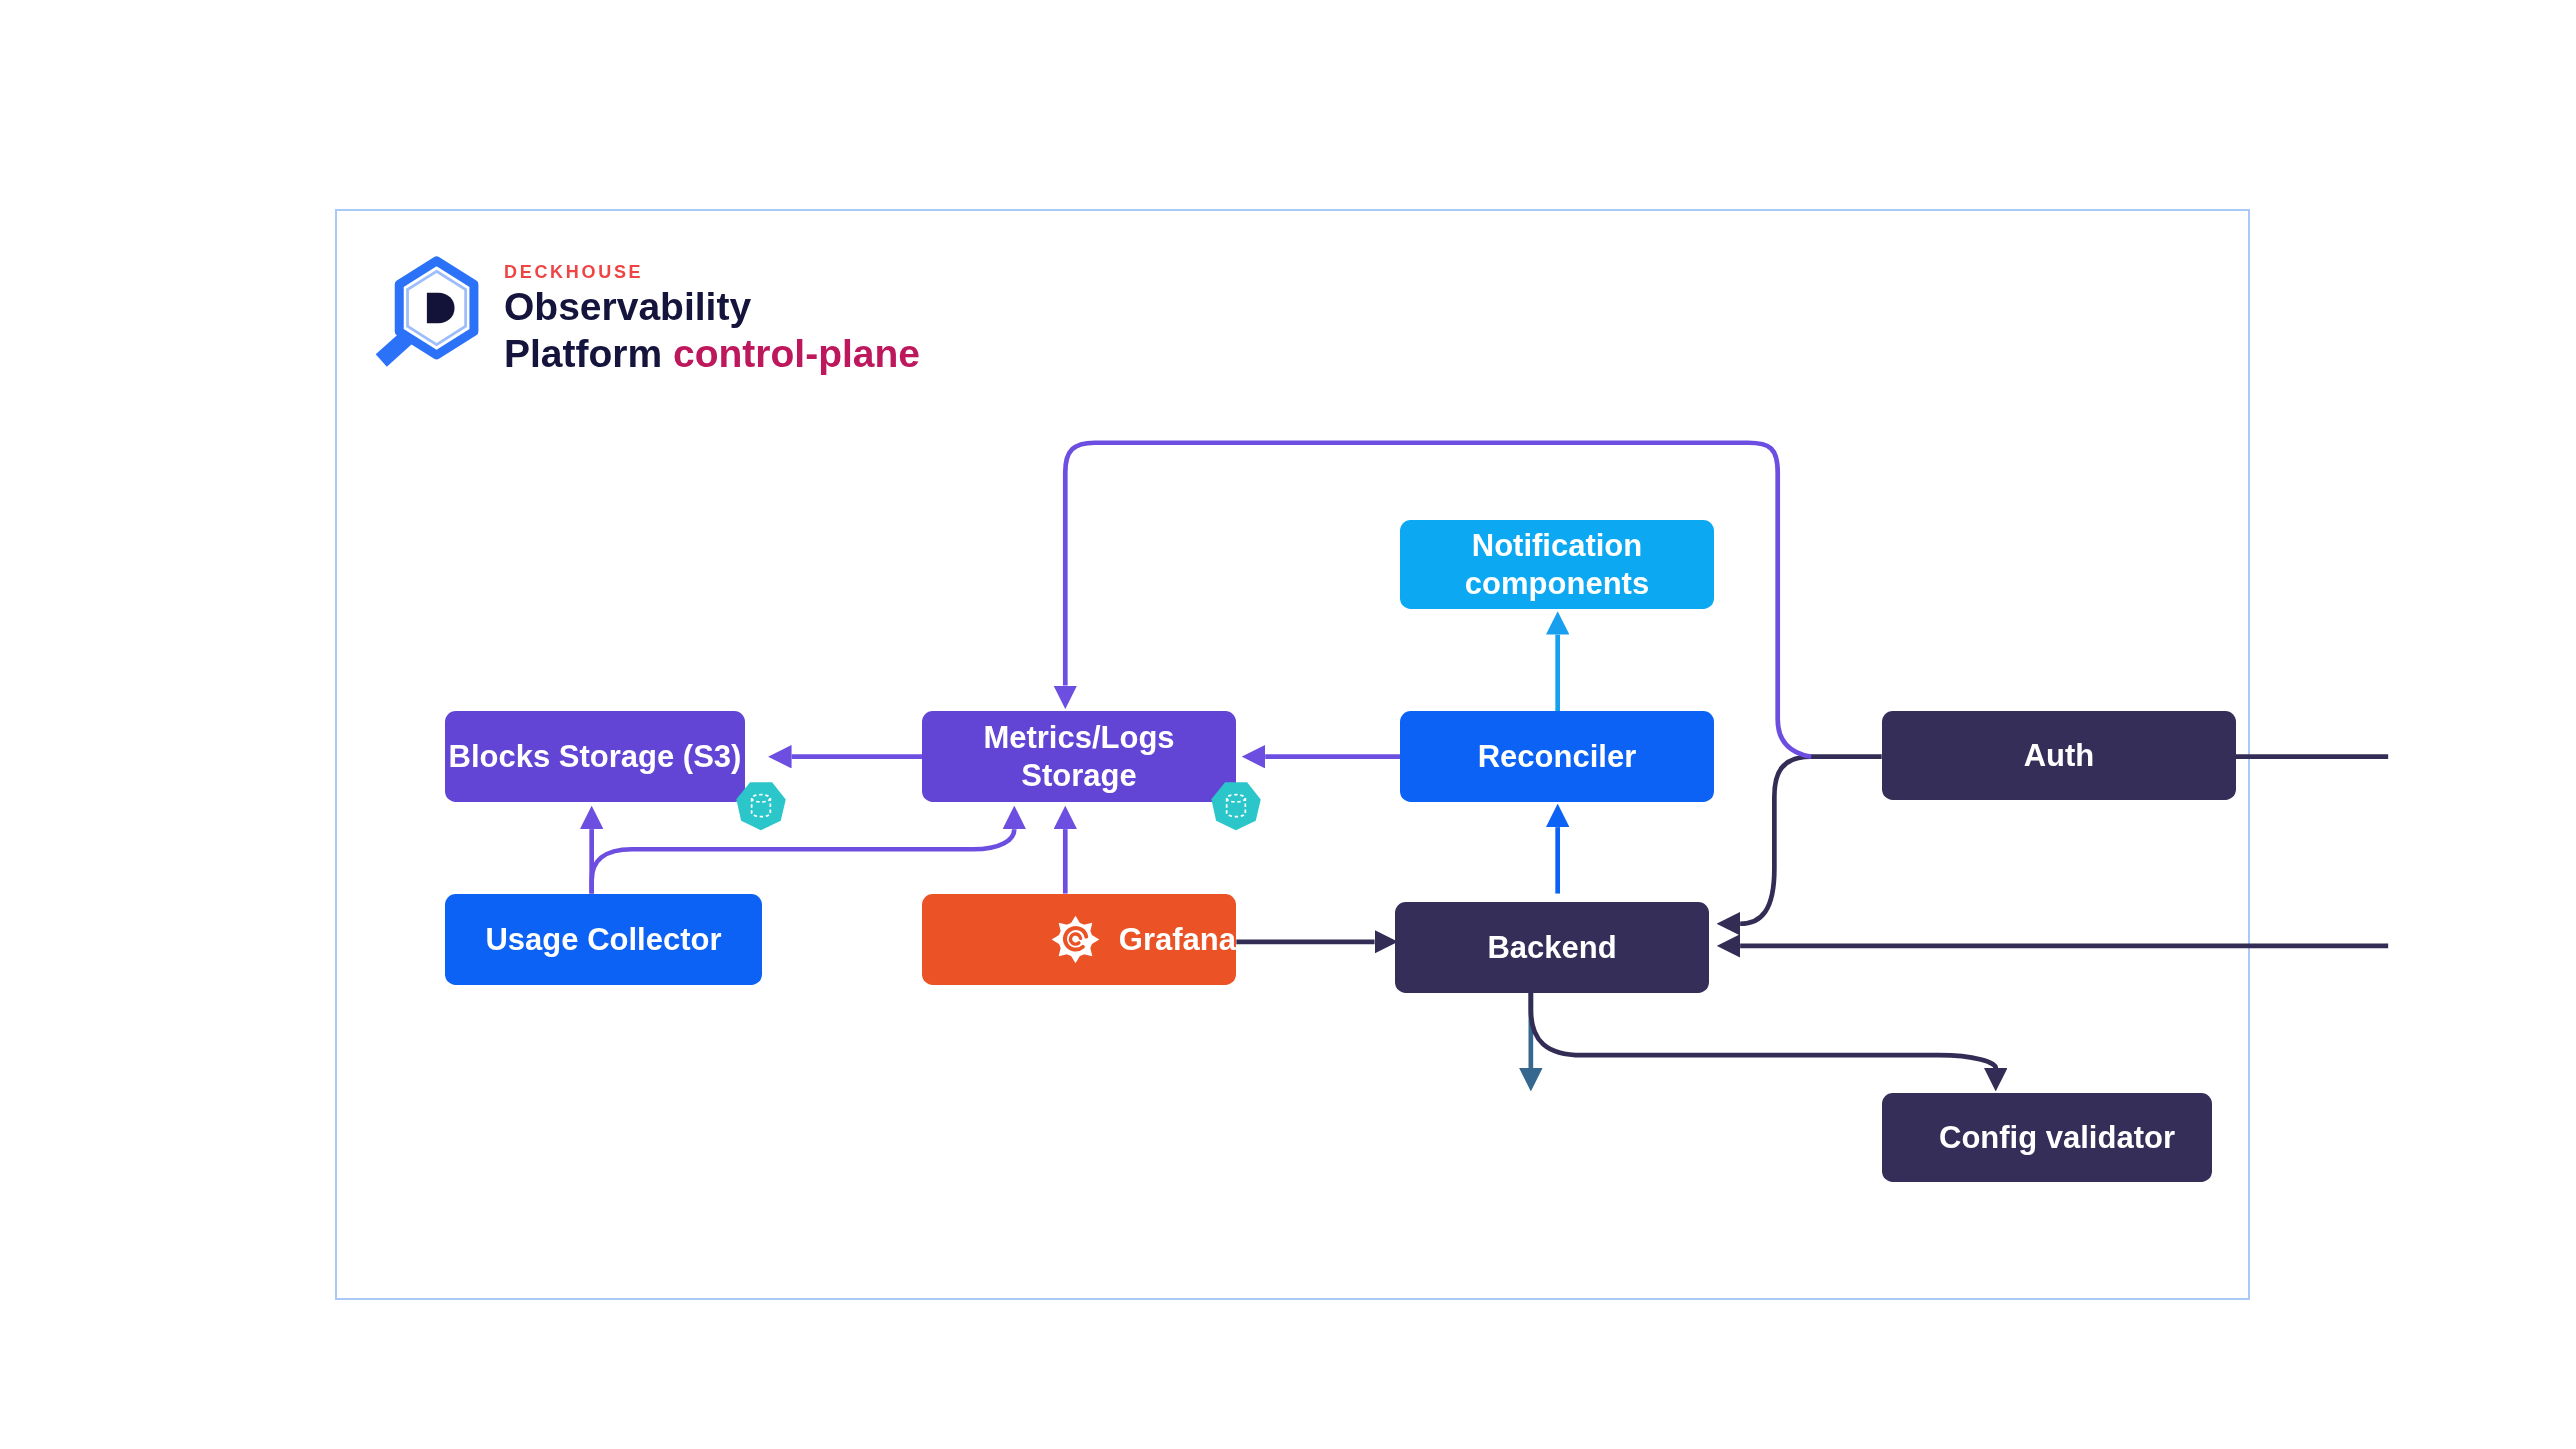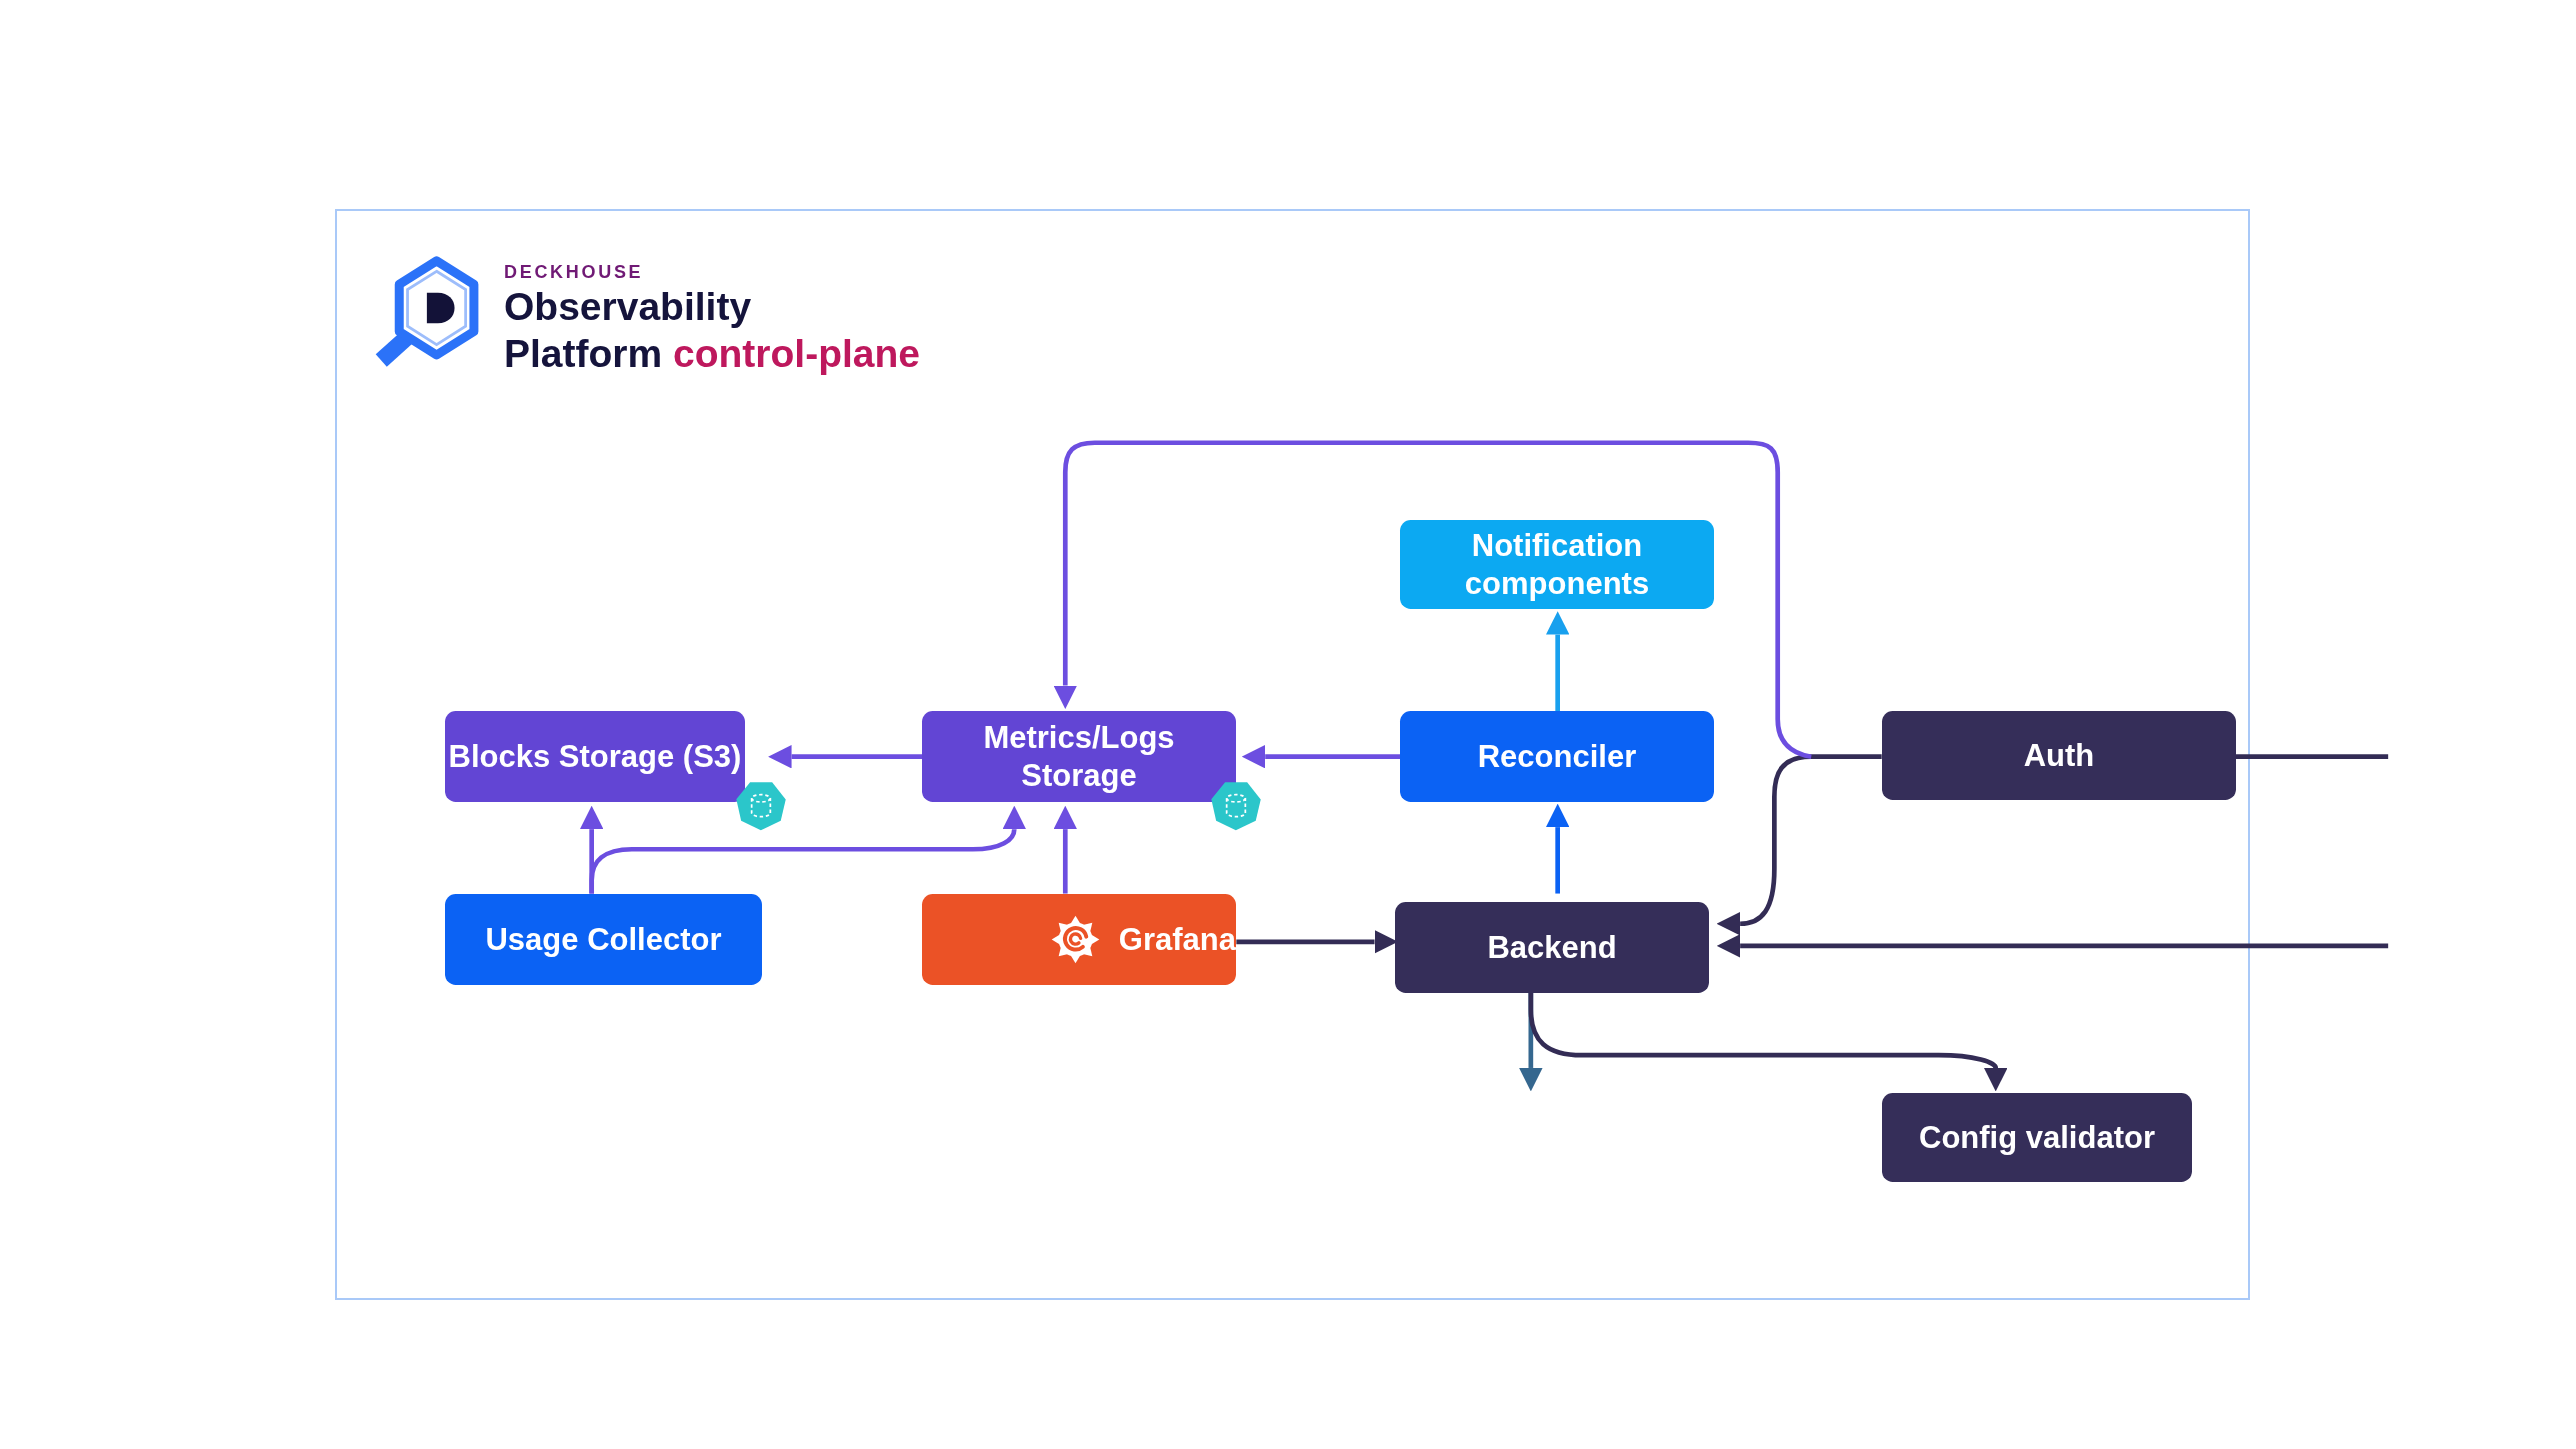--- a/index.html
+++ b/index.html
@@ -7,21 +7,21 @@
     position:relative; width:2576px; height:1449px; overflow:hidden;
     background:#ffffff; font-family:"Liberation Sans", sans-serif;
   }
   #frame {
     position:absolute; left:335px; top:209px; width:1911px; height:1087px;
     border:2.7px solid #a9c9f8; background:transparent;
   }
   
   #logo-svg { position:absolute; left:374px; top:254px; width:121px; height:121px; }
   #logo-text { position:absolute; left:504px; top:262px; }
-  .brand-line { font-size:18px; font-weight:700; letter-spacing:2.7px; color:#701a75; }
+  .brand-line { font-size:18px; font-weight:700; letter-spacing:2.7px; color:#ef4444; }
   .title-line { font-size:39px; font-weight:700; color:#15143c; line-height:1.21; white-space:nowrap; }
   .title-accent { color:#be185d; }
   
   #connectors { position:absolute; left:0; top:0; width:2576px; height:1449px; z-index:1; }
   
   .node {
     position:absolute; z-index:2; border-radius:10.7px;
     display:flex; align-items:center; justify-content:center;
     color:#ffffff; font-size:31px; font-weight:600; text-align:center;
     line-height:1.2;
@@ -36,21 +36,21 @@
   .orange { background:#eb5226; }
   #node-blocks   { left:445px;  top:711px; width:300px; height:91px; }
   #node-metrics  { left:922px; top:711px; width:314px; height:91px; }
   #node-notification { left:1400px; top:520px; width:314px; height:89px; }
   #node-reconciler   { left:1400px; top:711px; width:314px; height:91px; }
   #node-auth     { left:1882px; top:711px; width:354px; height:89px; }
   #node-usage    { left:445px;  top:894px; width:317px; height:91px; }
   #node-grafana  { left:922px; top:894px; width:314px; height:91px;justify-content:flex-end; }
   #node-backend  { left:1395px; top:894px; width:314px; height:91px;margin-top:8px; }
   #node-postgres { left:1400px; top:1093px; width:314px; height:89px; }
-  #node-configv  { left:1882px; top:1093px; width:310px; height:89px; }
+  #node-configv  { left:1882px; top:1093px; width:310px; height:89px;padding-left:20px; }
   .node-icon { margin-right:17.4px; flex:0 0 auto; display:block; }
   
   .badge { position:absolute; z-index:3; width:56px; height:56px; }
   #badge-blocks  { left:733px; top:777px; }
   #badge-metrics { left:1208px; top:777px; }
 </style>
 </head>
 <body>
 
 <div id="canvas">

